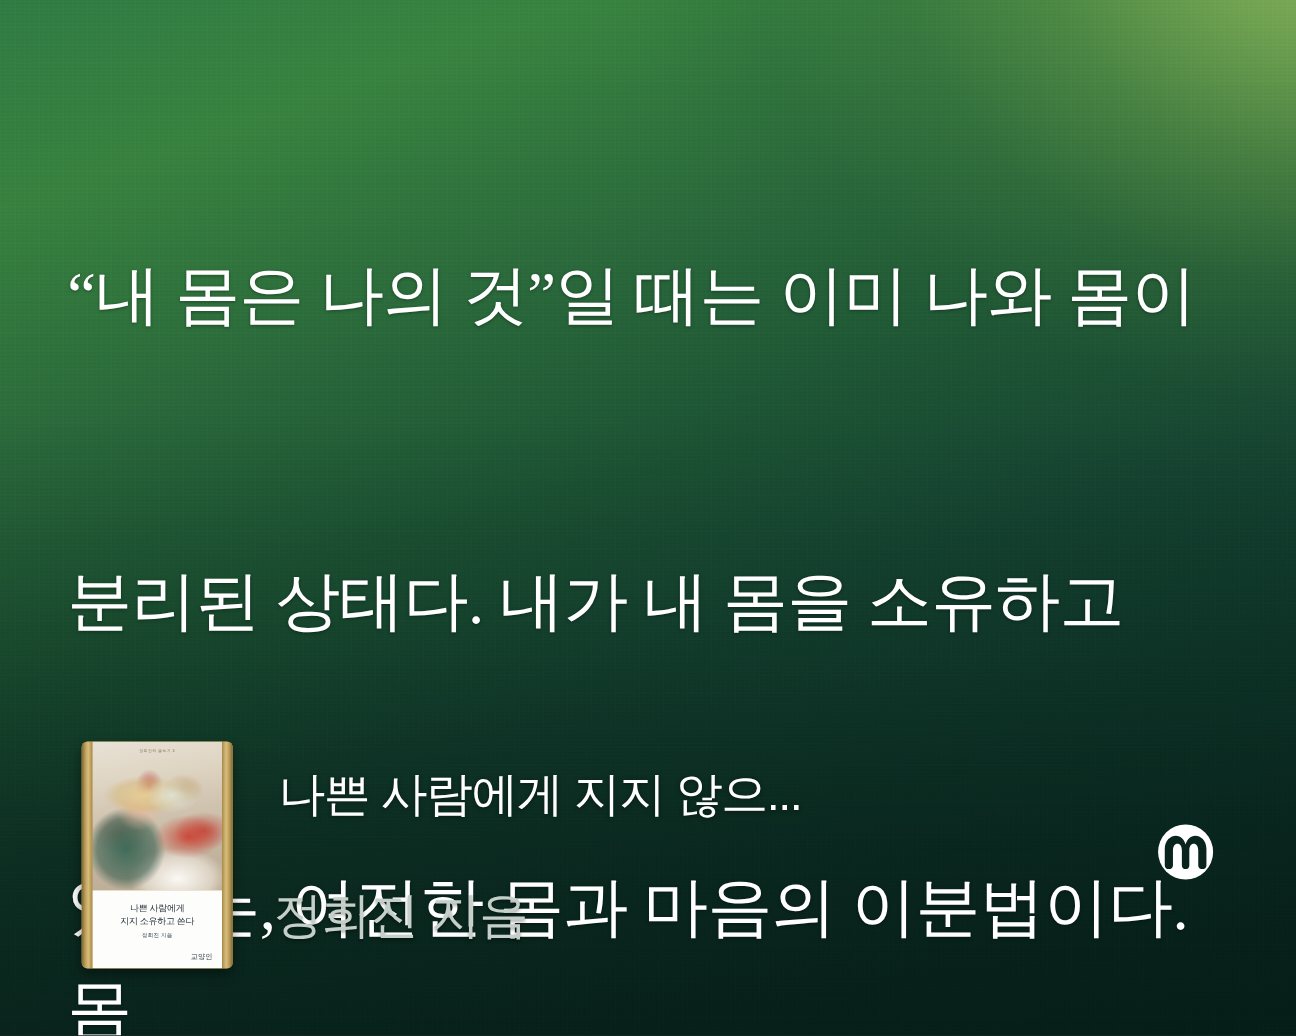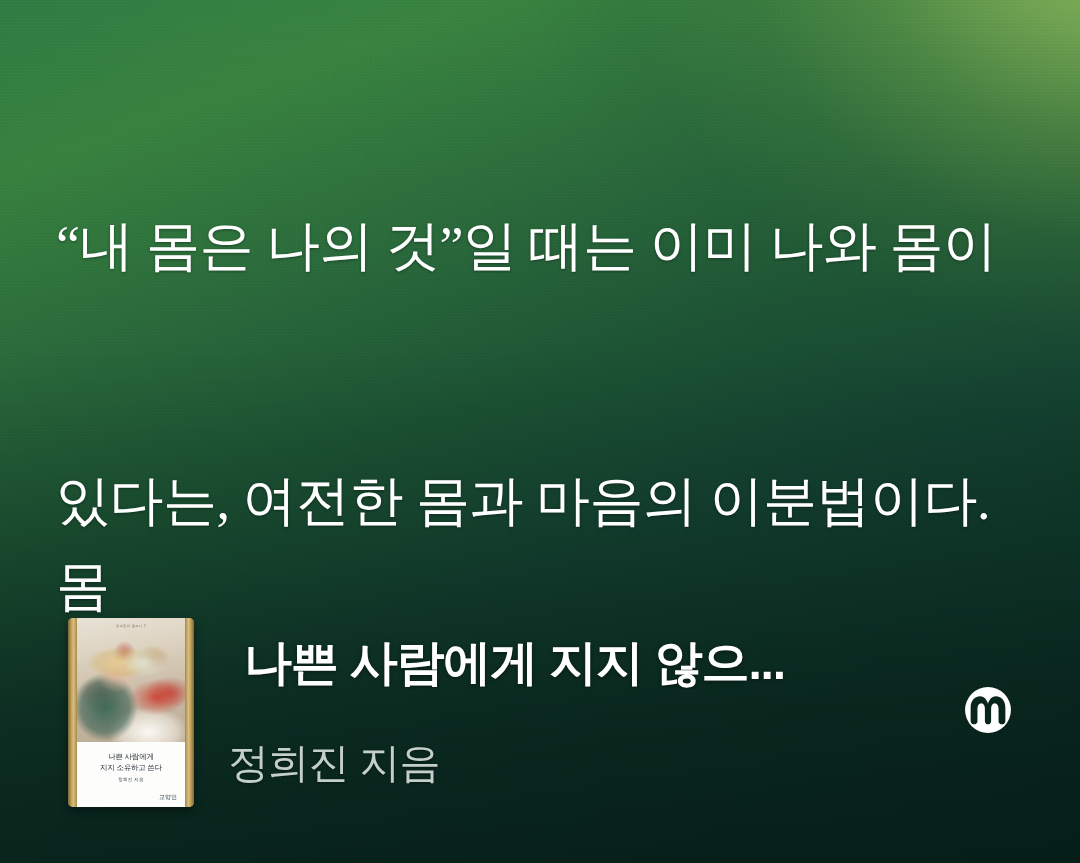--- a/index.html
+++ b/index.html
@@ -166,26 +166,26 @@
     right: 8px;
     bottom: 5px;
     color: #2a3a44;
     font-size: 6px;
     font-family: "Liberation Serif", serif;
     filter: blur(0.2px);
   }
 
   #book-title {
     position: absolute;
-    left: 244px;
+    left: 232px;
     top: 637px;
     width: 690px;
     color: #ffffff;
-    font-size: 48px;
-    font-weight: 700;
+    font-size: 39px;
+    font-weight: 400;
     letter-spacing: -1.2px;
     line-height: 52px;
     white-space: nowrap;
     overflow: hidden;
     text-shadow: 0 1px 4px rgba(0,0,0,0.45);
     font-family: "Liberation Sans", "DejaVu Sans", sans-serif;
   }
   #book-author {
     position: absolute;
     left: 228px;
@@ -213,20 +213,21 @@
 
 <div id="screen">
 
   <div id="bg-base"></div>
   <div id="bg-glow"></div>
   <div id="bg-shade"></div>
   <div id="bg-noise"></div>
 
   <div id="quote">
     <span class="qline">“내 몸은 나의 것”일 때는 이미 나와 몸이</span>
+    <span class="qline">분리된 상태다. 내가 내 몸을 소유하고</span>
     <span class="qline">있다는, 여전한 몸과 마음의 이분법이다. 몸</span>
     
     
   </div>
 
   <div id="book-cover">
     <div class="cv-art">
       <div class="cv-art-top">정희진의 글쓰기 2</div>
     </div>
     <div class="cv-band">

